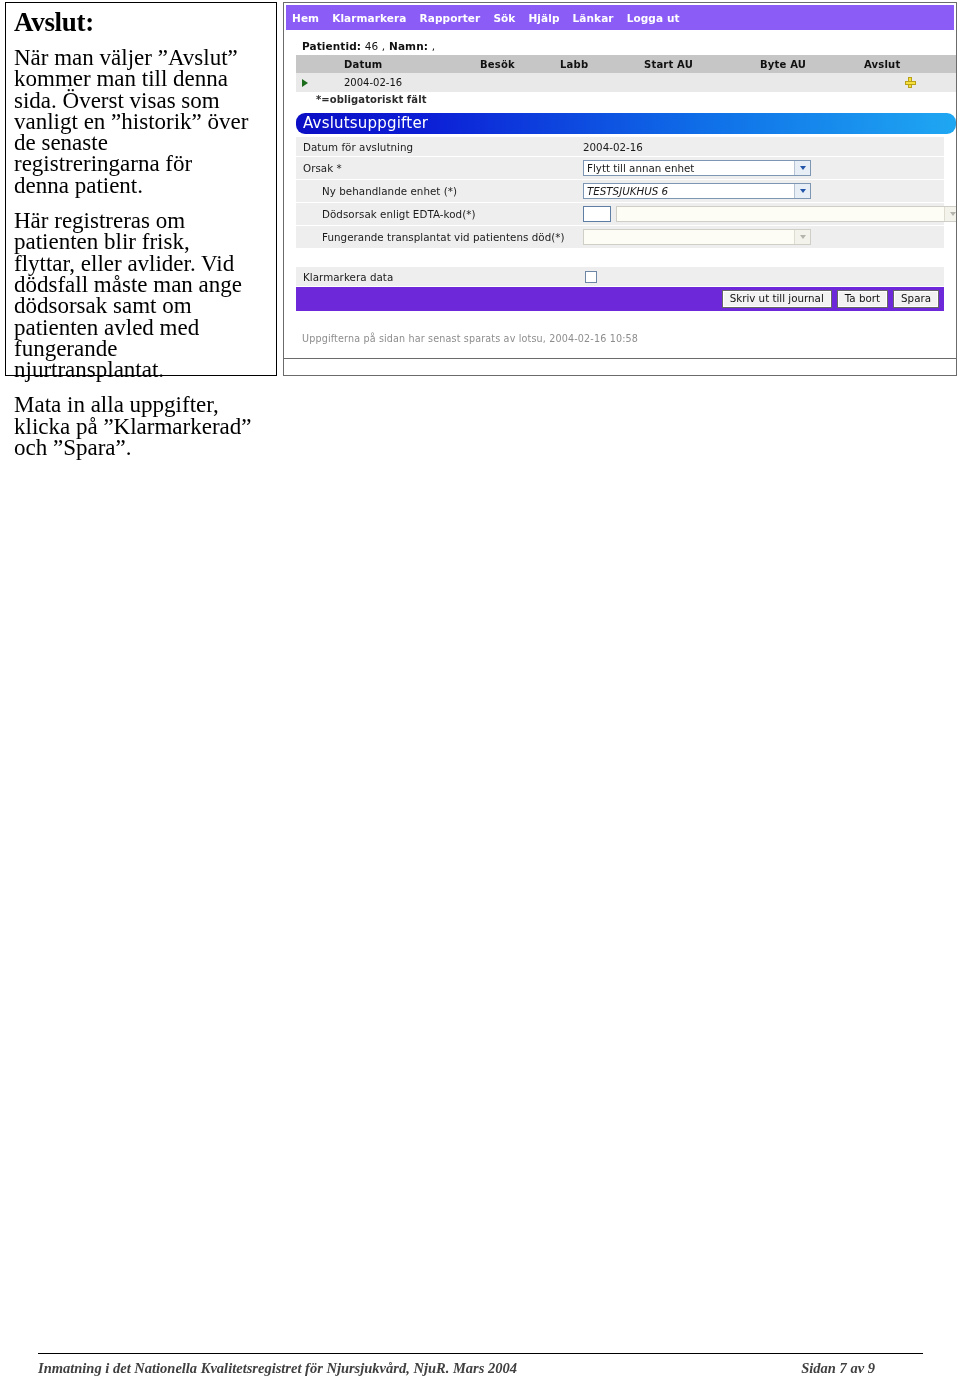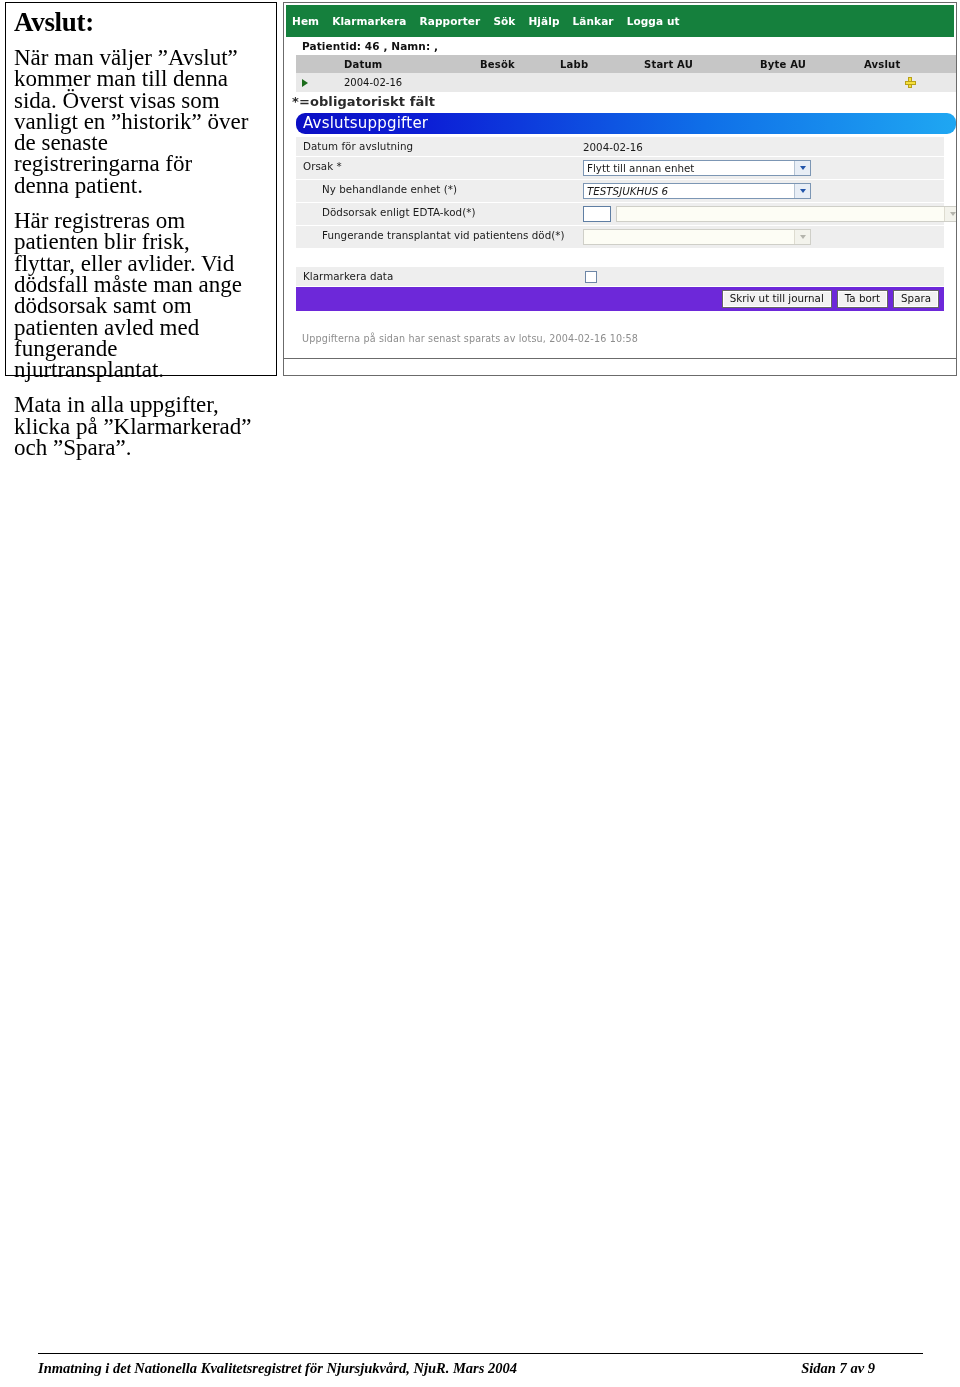--- a/index.html
+++ b/index.html
@@ -66,22 +66,22 @@
     font-family: "DejaVu Sans", sans-serif;
     overflow: hidden;
   }
 
   
   .menubar {
     position: absolute;
     left: 2px;
     top: 2px;
     right: 2px;
-    height: 32px;
-    background: #15803d;
+    height: 25px;
+    background: #8b5cf6;
     display: flex;
     align-items: center;
     padding-left: 6px;
     box-sizing: border-box;
   }
   .menubar .mi {
     color: #ffffff;
     font-family: "DejaVu Sans", sans-serif;
     font-size: 10.5px;
     font-weight: bold;
@@ -98,21 +98,21 @@
     right: 12px;
   }
   .pat-line {
     font-size: 10.5px;
     font-weight: bold;
     color: #111;
     padding: 1px 0 3px 6px;
     letter-spacing: 0.1px;
   }
   .pat-line .pv {
-    font-weight: bold;
+    font-weight: normal;
   }
 
   table.hist {
     width: 100%;
     border-collapse: collapse;
     table-layout: fixed;
   }
   table.hist th {
     background: #c6c6c6;
     color: #111;
@@ -171,23 +171,23 @@
     background: #f5e03c;
     border: 0.6px solid #b8a018;
     box-sizing: border-box;
   }
   .plus-icon::before { left: 3.4px; top: 0;   width: 4.6px; height: 11px; }
   .plus-icon::after  { left: 0;   top: 3.4px; width: 11px;  height: 4.6px; }
 
   
   .oblig {
     position: absolute;
-    left: 8px;
+    left: 32px;
     top: 91px;
-    font-size: 13px;
+    font-size: 10px;
     font-weight: bold;
     color: #2b2b2b;
     letter-spacing: 0.1px;
   }
 
   
   .sec-title {
     position: absolute;
     left: 12px;
     top: 110px;
@@ -205,21 +205,21 @@
 
   
   .form {
     position: absolute;
     left: 12px;
     top: 134px;
     right: 12px;
   }
   .frow {
     display: flex;
-    align-items: flex-start;
+    align-items: center;
     background: #eeeeee;
     border-bottom: 1.6px solid #ffffff;
     min-height: 19px;
     position: relative;
   }
   .frow .lbl {
     width: 283px;
     flex: 0 0 283px;
     font-size: 10.3px;
     color: #1a1a1a;
@@ -368,21 +368,21 @@
     width: 100%;
     margin-bottom: 6px;
   }
   .footer-text {
     display: flex;
     justify-content: space-between;
     font-family: "Liberation Serif", serif;
     font-style: italic;
     font-weight: bold;
     font-size: 14.5px;
-    color: #000000;
+    color: #404040;
   }
   .footer-right { padding-right: 48px; }
 </style>
 </head>
 <body>
 
 <div id="doc-body">
 
   <div class="note-box">
     <div class="note-title">Avslut:</div>

